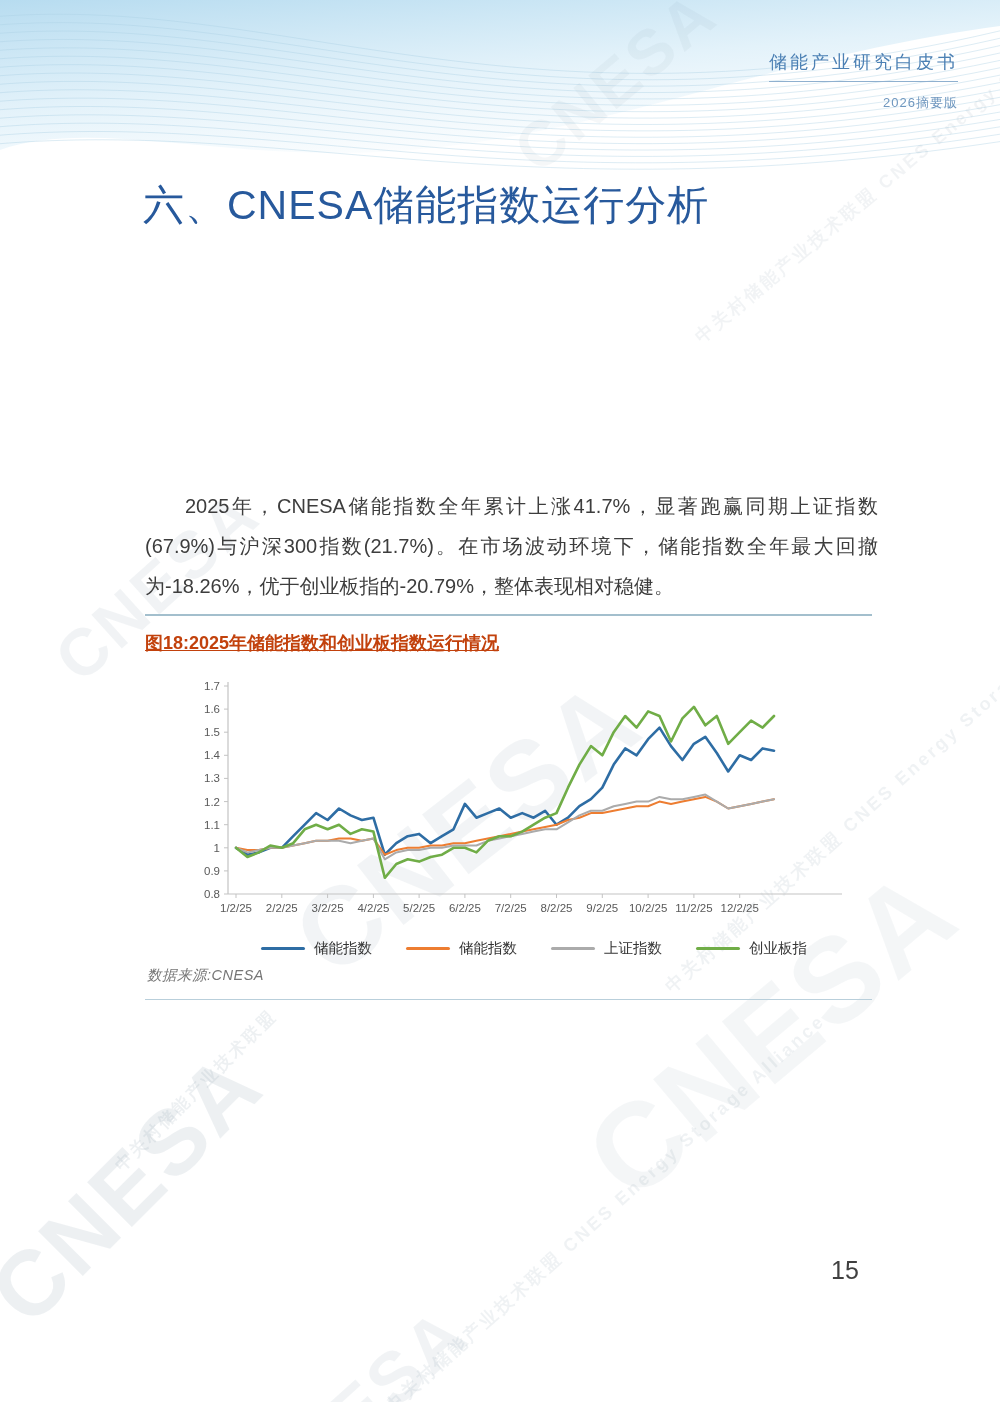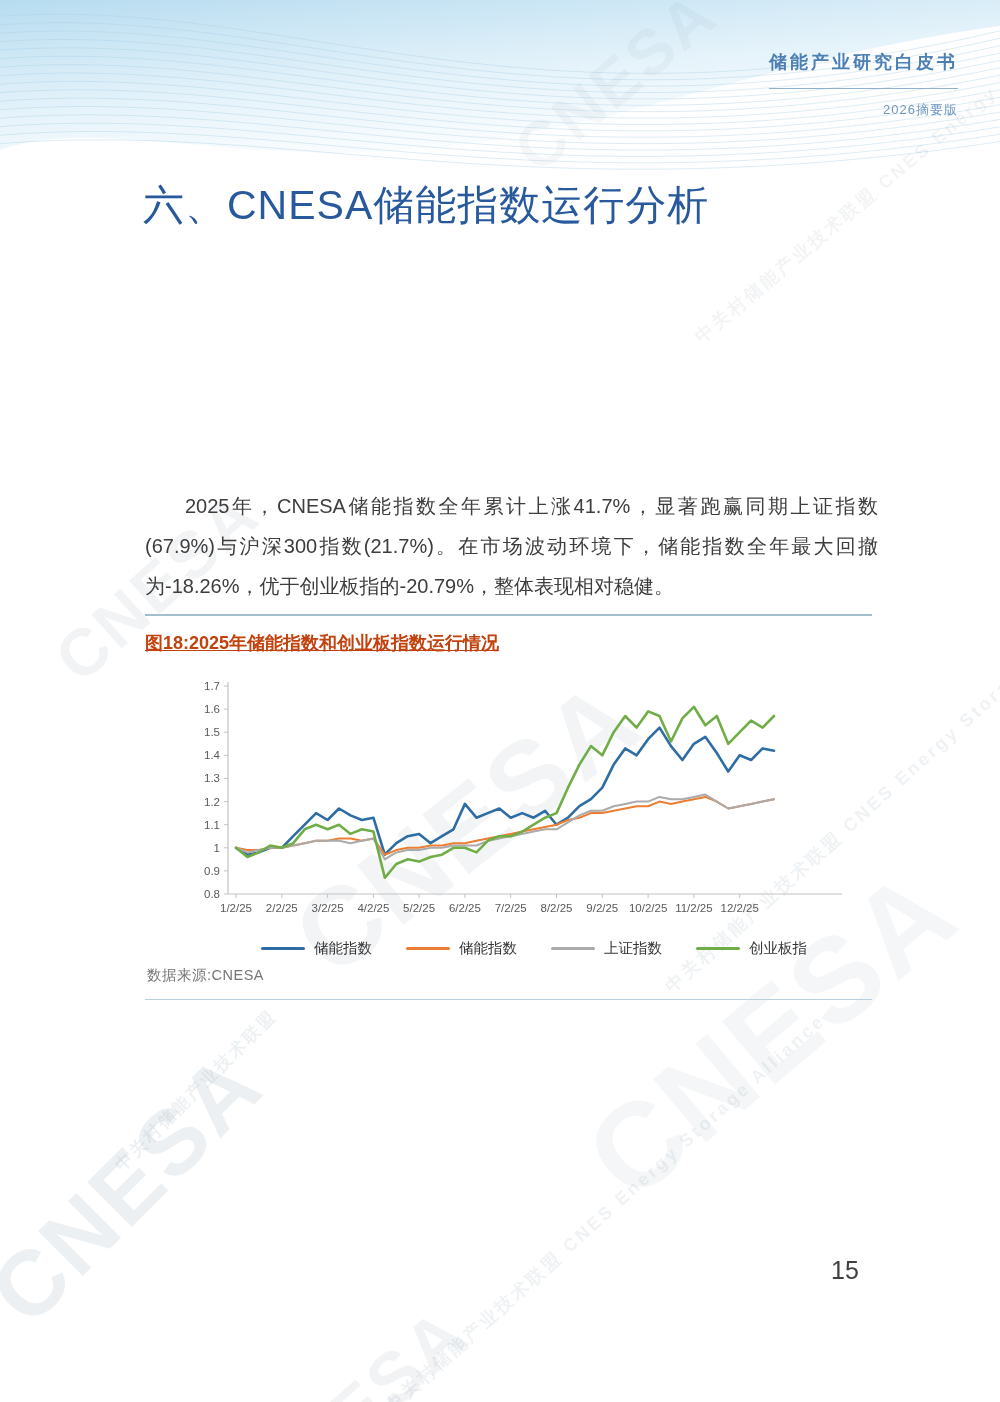--- a/index.html
+++ b/index.html
@@ -7,22 +7,22 @@
   body { font-family:"Liberation Sans","DejaVu Sans",sans-serif; }
   .page{
     position:relative; width:1000px; height:1402px; margin:0 auto;
     background:#ffffff; overflow:hidden;
   }
   .wave-svg{ position:absolute; top:0; left:0; pointer-events:none; }
   .watermark-layer{ position:absolute; inset:0; pointer-events:none; z-index:1; }
   .watermark{ position:absolute; color:#5a768a; white-space:nowrap;
     font-weight:700; letter-spacing:3px; transform-origin:left top; }
   .header{ position:absolute; top:50px; right:42px; text-align:right; z-index:3; }
-  .header-title{ color:#4c80b4; font-size:18px; letter-spacing:3px; font-weight:700;
-    padding-bottom:14px; border-bottom:1px solid #8fb0cf; }
+  .header-title{ color:#4c80b4; font-size:18px; letter-spacing:3px; font-weight:400;
+    padding-bottom:7px; border-bottom:1px solid #8fb0cf; }
   .header-edition{ color:#6f97bf; font-size:13px; letter-spacing:1px; margin-top:12px; }
   .doc-title{ position:absolute; left:143px; top:178px; z-index:2;
     color:#27599c; font-size:41px; font-weight:400; letter-spacing:1px; }
   .para{ position:absolute; left:145px; width:733px; z-index:2;
     color:#3d3d3d; font-size:20px; line-height:40px;
     text-align:justify; text-indent:2em; }
   .p1{ top:282px; }
   .p2{ top:486px; }
   .p3{ top:1022px; }
   .p4{ top:1184px; }
@@ -34,21 +34,21 @@
   .fig-caption{ position:absolute; left:145px; top:631px; z-index:2;
     color:#c2410c; font-size:18px; font-weight:700;text-decoration:underline; }
   .chart-wrap{ position:absolute; left:194px; top:676px; width:680px; height:250px; z-index:2; }
   .ytick,.xtick{ font-size:11.5px; fill:#595959; font-family:"Liberation Sans",sans-serif; }
   .legend{ position:absolute; left:194px; top:939px; width:680px; z-index:2;
     display:flex; justify-content:center; gap:34px; }
   .legend-item{ display:flex; align-items:center; gap:9px; }
   .legend-swatch{ width:44px; height:3px; border-radius:2px; }
   .legend-label{ font-size:14.5px; color:#333; }
   .source-note{ position:absolute; left:147px; top:966px; z-index:2;
-    color:#767676; font-size:14.5px; letter-spacing:.5px; }
+    color:#767676; font-size:14.5px; font-style:italic; letter-spacing:.5px; }
   .page-number{ position:absolute; left:831px; top:1256px; z-index:2;
     color:#404040; font-size:25px; }
 </style>
 </head>
 <body>
 
 <div class="page">
 
   <svg class="wave-svg" id="wave-svg" width="1000" height="240" viewBox="0 0 1000 240">
     <defs>

